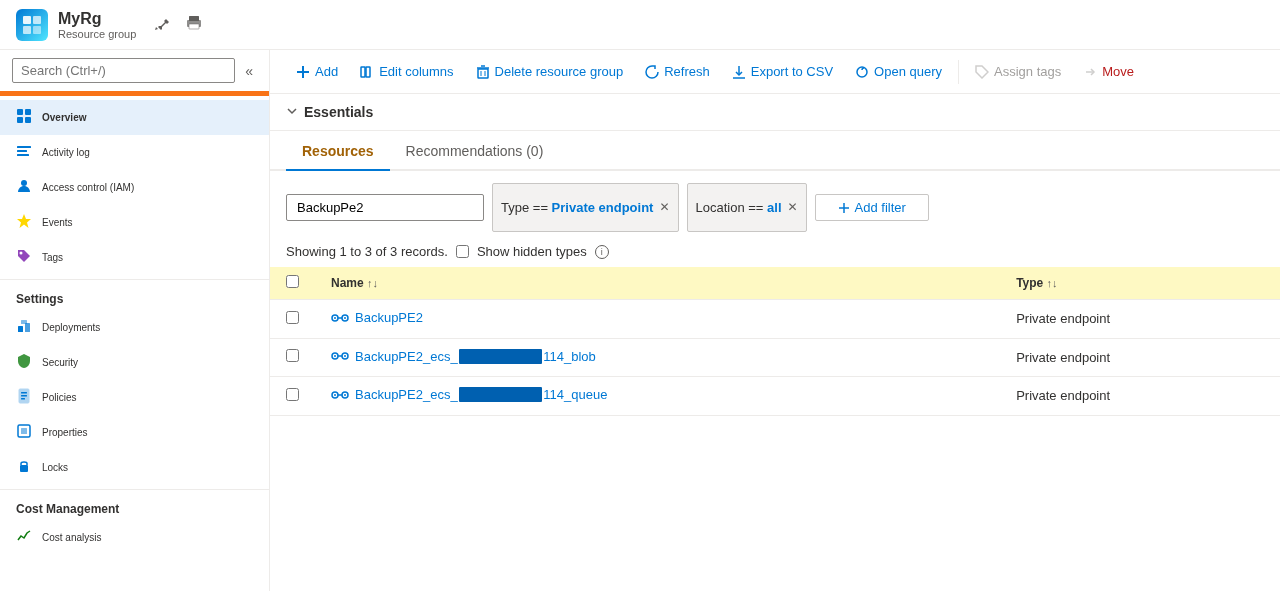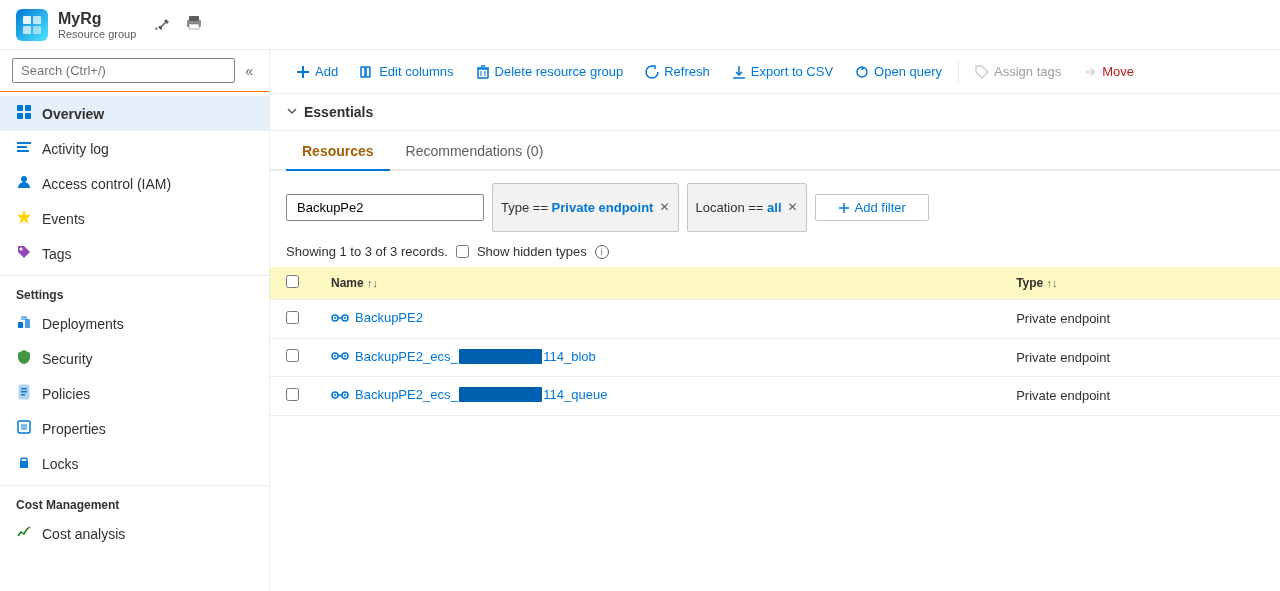--- a/index.html
+++ b/index.html
@@ -37,41 +37,41 @@
     
     .sidebar {
       width: 270px; min-width: 270px;
       background: #fff;
       border-right: 1px solid #edebe9;
       overflow-y: auto;
       display: flex; flex-direction: column;
     }
     .sidebar-search {
       padding: 8px 12px;
-      border-bottom: 1px solid #f97316;
+      border-bottom: 5px solid #f97316;
       display: flex; align-items: center; gap: 6px;
     }
     .sidebar-search input {
       border: 1px solid #8a8886;
       border-radius: 2px;
       padding: 4px 8px;
       font-size: 13px;
       width: 100%;
       outline: none;
       color: #323130;
     }
     .collapse-btn {
       background: none; border: none; cursor: pointer;
       color: #605e5c; font-size: 14px; padding: 2px 4px;
     }
     .sidebar-nav { padding: 4px 0; flex: 1; }
     .nav-item {
       display: flex; align-items: center; gap: 10px;
       padding: 8px 16px;
-      cursor: pointer; color: #323130; font-size: 14px;
+      cursor: pointer; color: #323130; font-size: 10px;
     }
     .nav-item.active { background: #e5f0fb; font-weight: 600; }
     .nav-item .nav-icon { width: 16px; text-align: center; font-size: 14px; }
     .nav-section-header {
       padding: 12px 16px 4px;
       font-size: 12px; font-weight: 600; color: #323130;
       border-top: 1px solid #edebe9;
       margin-top: 4px;
     }
 

